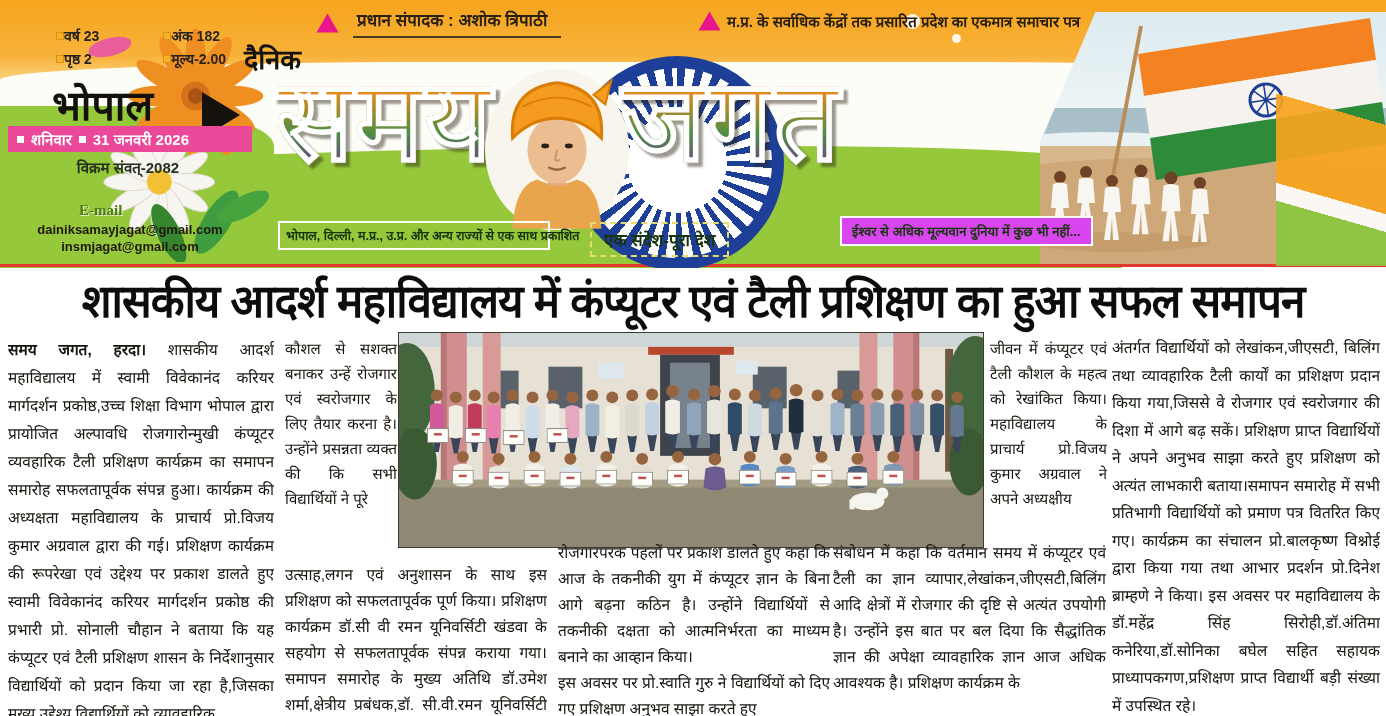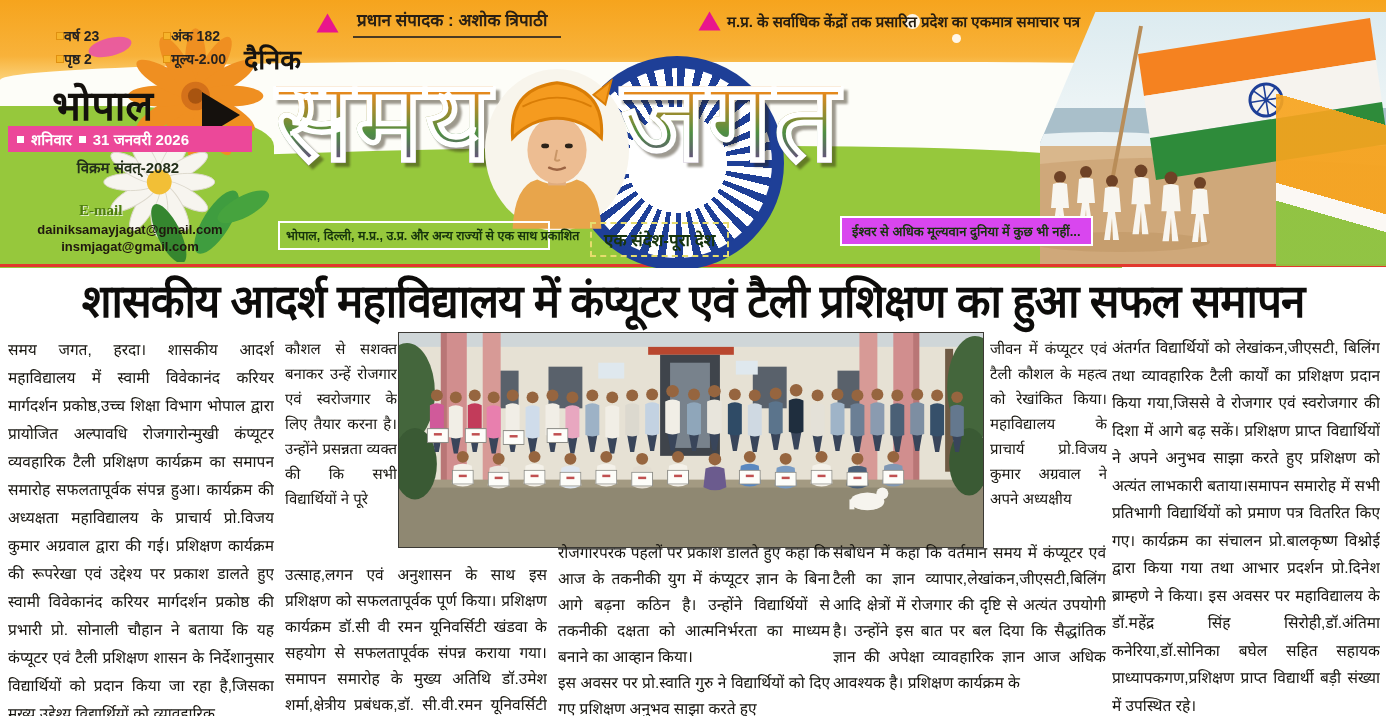--- a/index.html
+++ b/index.html
@@ -82,21 +82,21 @@
 
   
   .headline { position:absolute; left:0; top:268px; width:1386px; height:62px; display:flex;
      align-items:center; justify-content:center; font-size:44px; font-weight:800; color:#0d0c0a;
      letter-spacing:-1px; transform:scaleY(1.04); white-space:nowrap; }
 
   
   .article { position:absolute; left:0; top:330px; width:1386px; height:386px; }
   .col { position:absolute; font-size:15.5px; line-height:28px; text-align:justify; color:#17150f;
      overflow:hidden; font-weight:500; }
-  .dl { font-weight:400;margin-top:19px; }
+  .dl { font-weight:700;margin-top:19px; }
   .c1  { left:8px;   top:6px;   width:266px; height:380px; }
   .c2n { left:285px; top:6px;   width:112px; height:226px; font-size:15px; line-height:25px; }
   .c4n { left:990px; top:6px;   width:117px; height:246px; font-size:15px; line-height:25px; }
   .c6  { left:1112px;top:4px;   width:268px; height:382px; line-height:27.5px; }
   .c2w { left:285px; top:232px; width:262px; height:154px; line-height:26px; }
   .c3  { left:558px; top:210px; width:272px; height:176px; line-height:26px; }
   .c5  { left:833px; top:210px; width:273px; height:176px; line-height:26px; }
   .blk { display:block; }
   .photo { position:absolute; left:398px; top:2px; width:586px; height:216px; border:1px solid #3c3a35;
      background:#e6e1d4; }

